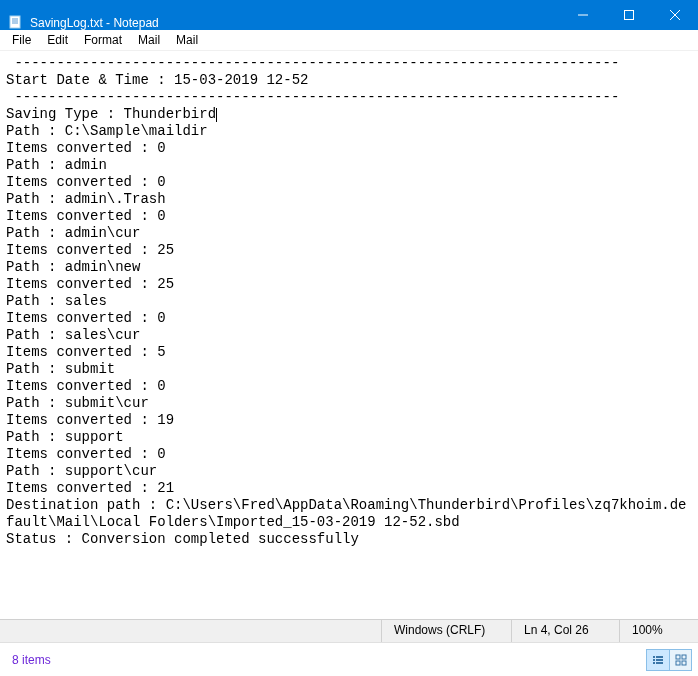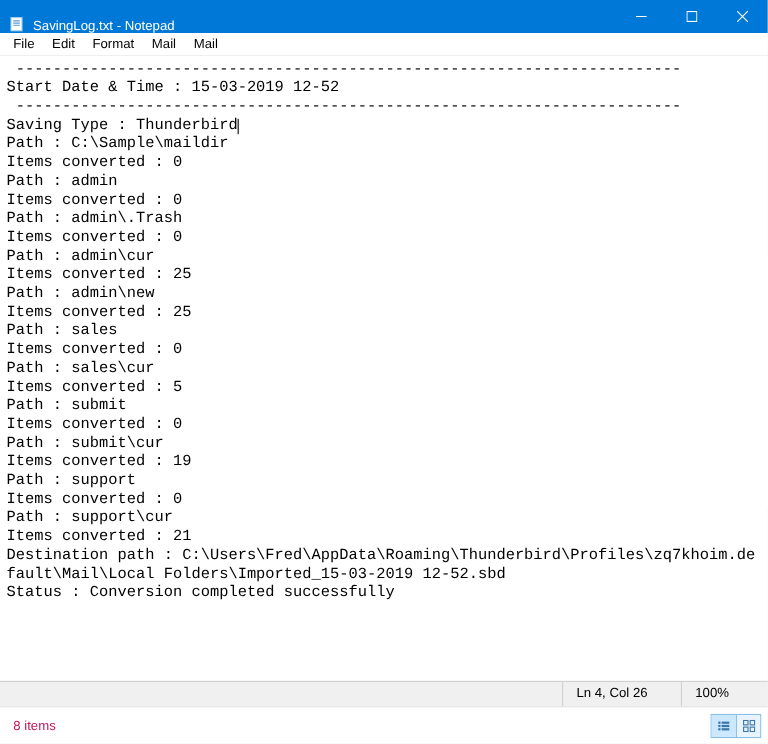--- a/index.html
+++ b/index.html
@@ -95,21 +95,21 @@
   }
   .status-spacer { flex: 1; }
 
   .bottom-panel {
     height: 34px;
     background: #fff;
     border-top: 1px solid #e0e0e0;
     display: flex;
     align-items: center;
     font-size: 12px;
-    color: #be185d;
+    color: #6d28d9;
     padding-left: 12px;
   }
   .bottom-panel .spacer { flex: 1; }
   .view-toggle {
     display: flex;
     margin-right: 6px;
     border: 1px solid #8abfe8;
     height: 22px;
   }
   .view-toggle .vt-btn {
@@ -193,20 +193,21 @@
 Path : support
 Items converted : 0
 Path : support\cur
 Items converted : 21
 Destination path : C:\Users\Fred\AppData\Roaming\Thunderbird\Profiles\zq7khoim.default\Mail\Local Folders\Imported_15-03-2019 12-52.sbd
 Status : Conversion completed successfully</pre>
 </div>
 
 <div class="statusbar">
   <div class="status-spacer"></div>
+  <div class="status-cell" style="width:130px">Windows (CRLF)</div>
   <div class="status-cell" style="width:108px">Ln 4, Col 26</div>
   <div class="status-cell" style="width:79px">100%</div>
 </div>
 
 <div class="bottom-panel">
   <span>8 items</span>
   <span class="spacer"></span>
   <div class="view-toggle">
     <div class="vt-btn active">
       <svg width="12" height="12" viewBox="0 0 12 12">

